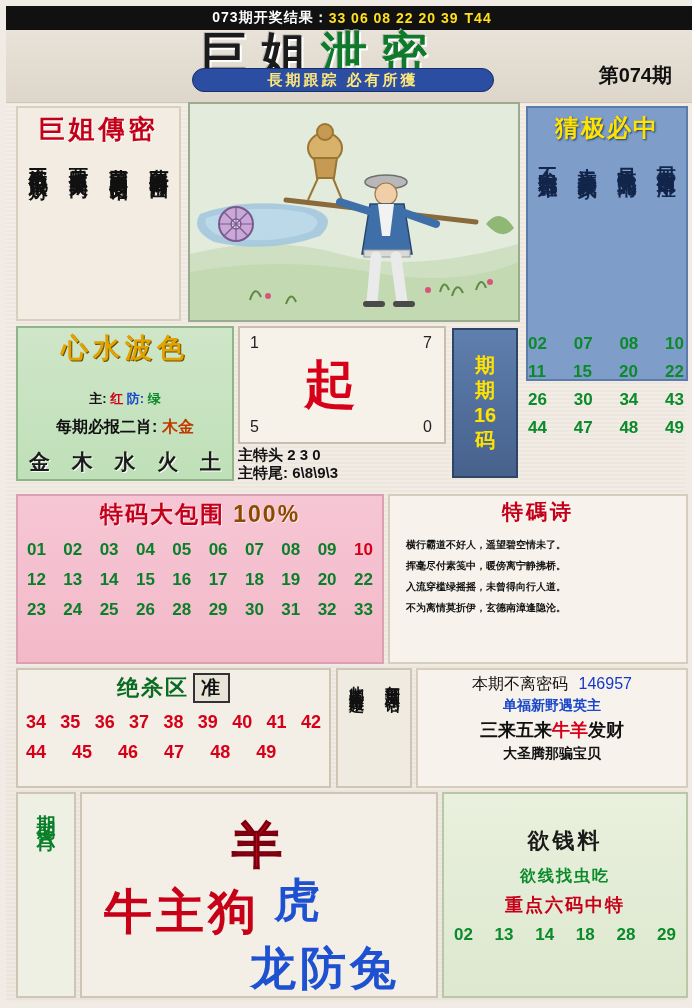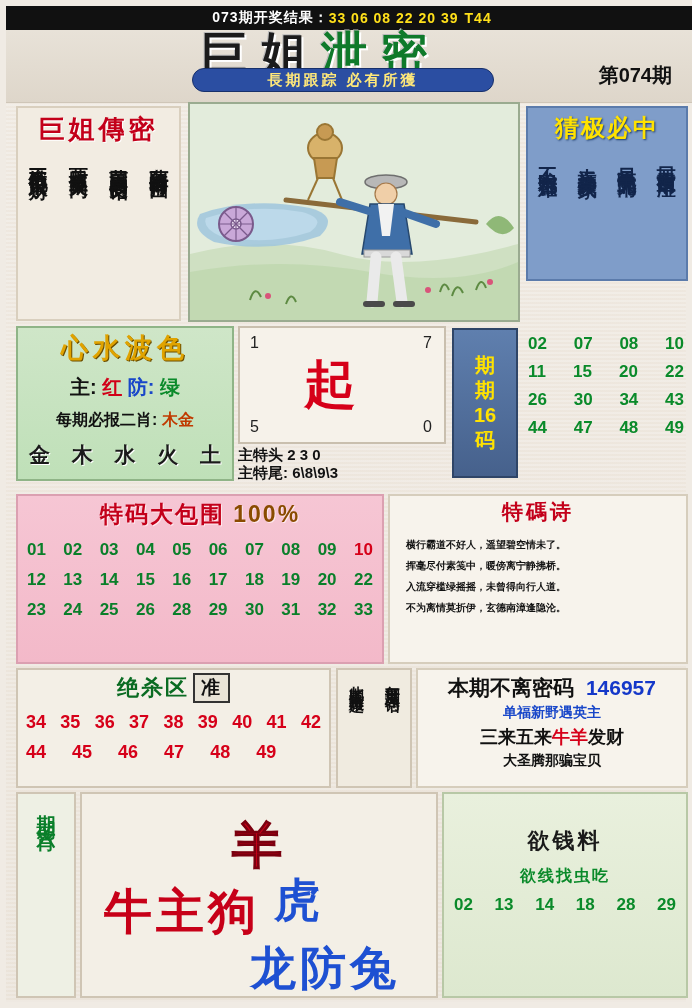--- a/index.html
+++ b/index.html
@@ -56,37 +56,37 @@
   .vcol{writing-mode:vertical-rl;text-orientation:upright;
     font-size:19px;font-weight:bold;color:#111;line-height:22px;letter-spacing:2px;}
   
   .pic{
     position:absolute;left:182px;top:96px;width:332px;height:220px;
     background:linear-gradient(#dfe9d9,#cfe0c6);
     border:2px solid #9aab90;box-sizing:border-box;overflow:hidden;
   }
   
   .rightbox{
-    position:absolute;left:520px;top:100px;width:162px;height:175px;
+    position:absolute;left:520px;top:100px;width:162px;height:275px;
     background:#7f9dc9;border:2px solid #5b7bab;box-sizing:border-box;
   }
   .rightbox .ttl{
     text-align:center;font-size:24px;font-weight:bold;color:#ffe200;
     margin-top:4px;letter-spacing:2px;text-shadow:1px 1px 2px #1b3b6b;
   }
   .rightbox .vcols{margin-top:8px;}
   .rightbox .vcol{color:#12254a;font-size:19px;}
   
   .xinshui{
     position:absolute;left:10px;top:320px;width:218px;height:155px;
     background:linear-gradient(#cfe6c8,#bfe0b8);border:2px solid #8fb487;box-sizing:border-box;
   }
   .xinshui .h{font-size:27px;font-weight:bold;color:#e0a300;text-align:center;
     margin-top:2px;letter-spacing:5px;text-shadow:1px 1px 0 #6a4d00;}
-  .xsrow{font-size:20px;font-weight:bold;text-align:center;margin-top:8px;color:#111;}
+  .xsrow{font-size:13px;font-weight:bold;text-align:center;margin-top:24px;color:#111;}
   .xsrow .b{color:#1947c9;}
   .xsrow .r{color:#d10018;}
   .xsrow .g{color:#0a8a2a;}
   .xsrow2{font-size:16px;font-weight:bold;text-align:center;margin-top:9px;color:#111;}
   .xsrow2 .o{color:#c03a00;}
   .wuxing{display:flex;justify-content:space-around;margin-top:10px;font-size:21px;
     font-weight:bold;color:#1a1a1a;}
   .wuxing span{text-shadow:1px 1px 0 #fff;}
   .midbox{
     position:absolute;left:232px;top:320px;width:208px;height:118px;
@@ -144,21 +144,21 @@
     position:absolute;left:330px;top:662px;width:76px;height:120px;
     background:#f0ebe0;border:2px solid #cfc5b4;box-sizing:border-box;
     display:flex;justify-content:space-around;padding-top:4px;
   }
   .vstrip .vc{writing-mode:vertical-rl;text-orientation:upright;font-size:15px;
     font-weight:bold;color:#111;letter-spacing:2px;}
   .secret{
     position:absolute;left:410px;top:662px;width:272px;height:120px;
     background:#f7f3ec;border:2px solid #d6cdbc;box-sizing:border-box;text-align:center;
   }
-  .secret .l1{font-size:21px;font-weight:bold;color:#111;margin-top:4px;}
+  .secret .l1{font-size:16px;font-weight:normal;color:#111;margin-top:4px;}
   .secret .l1 .n{color:#1538c9;margin-left:6px;}
   .secret .l2{font-size:14px;color:#1947c9;font-weight:bold;margin-top:2px;}
   .secret .l3{font-size:18px;font-weight:bold;margin-top:3px;}
   .secret .l3 .r{color:#d60019;}
   .secret .l3 .k{color:#111;}
   .secret .l4{font-size:14px;color:#111;font-weight:bold;margin-top:3px;}
   
   .botleft{
     position:absolute;left:10px;top:786px;width:60px;height:206px;
     background:#eef0e4;border:2px solid #cfc5b4;box-sizing:border-box;
@@ -459,20 +459,21 @@
   <div class="zodiac">
     <span class="big z1">羊</span>
     <span class="big z2">牛主狗</span>
     <span class="big z3">虎</span>
     <span class="big z4">龙防兔</span>
   </div>
 
   <div class="money">
     <div class="h">欲钱料</div>
     <div class="l2">欲线找虫吃</div>
+    <div class="l3">重点六码中特</div>
     <div class="nums">
       <span>02</span>
       <span>13</span>
       <span>14</span>
       <span>18</span>
       <span>28</span>
       <span>29</span>
     </div>
 
   </div>

